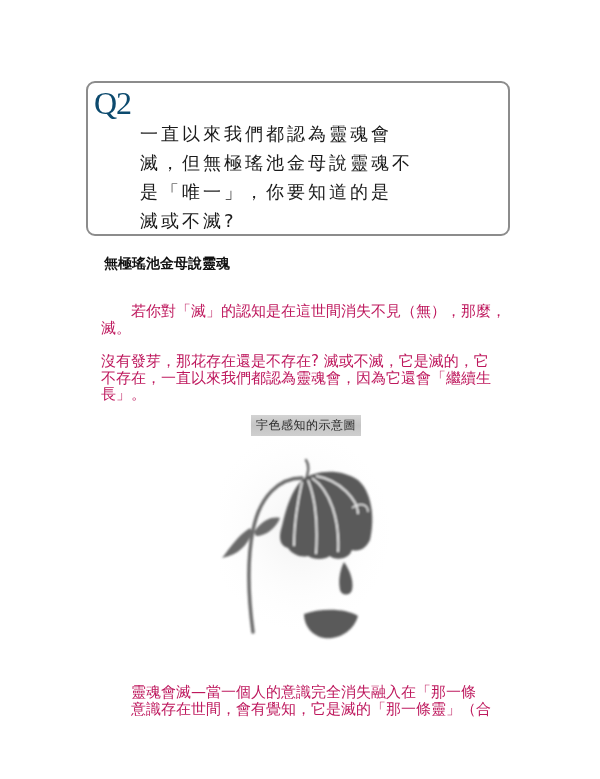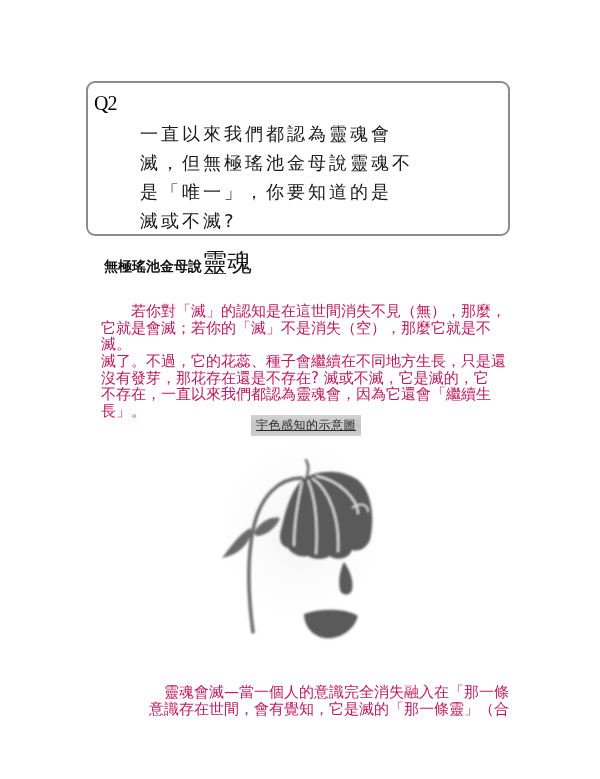--- a/index.html
+++ b/index.html
@@ -24,23 +24,23 @@
       border: 2px solid #8c8c8c;
       border-radius: 9px;
       box-sizing: border-box;
       background: #ffffff;
     }
     .qlabel {
       position: absolute;
       left: 6px;
       top: 4px;
       font-family: "Liberation Serif", "DejaVu Serif", serif;
-      font-size: 20px;
+      font-size: 32px;
       line-height: 32px;
-      color: #000000;
+      color: #0c4a6e;
       letter-spacing: -1px;
     }
     .qtext {
       position: absolute;
       left: 52px;
       top: 36px;
       width: 340px;
       font-size: 18px;
       line-height: 29px;
       letter-spacing: 3px;
@@ -52,53 +52,52 @@
       position: absolute;
       left: 104px;
       top: 253px;
       font-size: 14px;
       font-weight: bold;
       color: #111;
       white-space: nowrap;
       line-height: 20px;
     }
     .heading .big {
-      font-size: 25px;
-      font-weight: normal;
+      font-size: 14px;
+      font-weight: bold;
     }
 
     .body-text {
       position: absolute;
       left: 101px;
       width: 408px;
       font-size: 15px;
       line-height: 16.5px;
       color: #be185d;
       margin-top: 31px;
     }
     .body-text span { display: block; white-space: nowrap; }
     .body-text .indent { padding-left: 30px; }
 
     .p1 { top: 272px; }
     .p2 { top: 322px; }
-    .p3 { top: 653px; text-align: right; }
+    .p3 { top: 653px; }
 
     .caption {
       position: absolute;
       left: 251px;
       top: 415px;
       width: 110px;
       height: 21px;
       background: linear-gradient(180deg, #d4d4d4 0%, #c4c4c4 50%, #cfcfcf 100%);
       font-size: 12px;
       line-height: 21px;
       text-align: center;
       color: #2a2a2a;
       letter-spacing: 0.5px;
-      text-decoration: underline;
     }
 
     .figure {
       position: absolute;
       left: 220px;
       top: 440px;
       width: 180px;
       height: 210px;
     }
   </style>
@@ -114,26 +113,24 @@
     <span>滅或不滅?</span>
   </div>
 </div>
 
 <div class="heading">
   <span>無極瑤池金母說</span><span class="big">靈魂</span>
 </div>
 
 <div class="body-text p1">
   <span class="indent">若你對「滅」的認知是在這世間消失不見（無），那麼，</span>
-  <span>它就是會滅；若你的「滅」不是消失（空），那麼它就是不</span>
   <span>滅。</span>
 </div>
 
 <div class="body-text p2">
-  <span>滅了。不過，它的花蕊、種子會繼續在不同地方生長，只是還</span>
   <span>沒有發芽，那花存在還是不存在? 滅或不滅，它是滅的，它</span>
   <span>不存在，一直以來我們都認為靈魂會，因為它還會「繼續生</span>
   <span>長」。</span>
 </div>
 
 <div class="caption">宇色感知的示意圖</div>
 
 <div class="figure">
   <svg width="180" height="210" viewBox="0 0 180 210">
     <defs>

